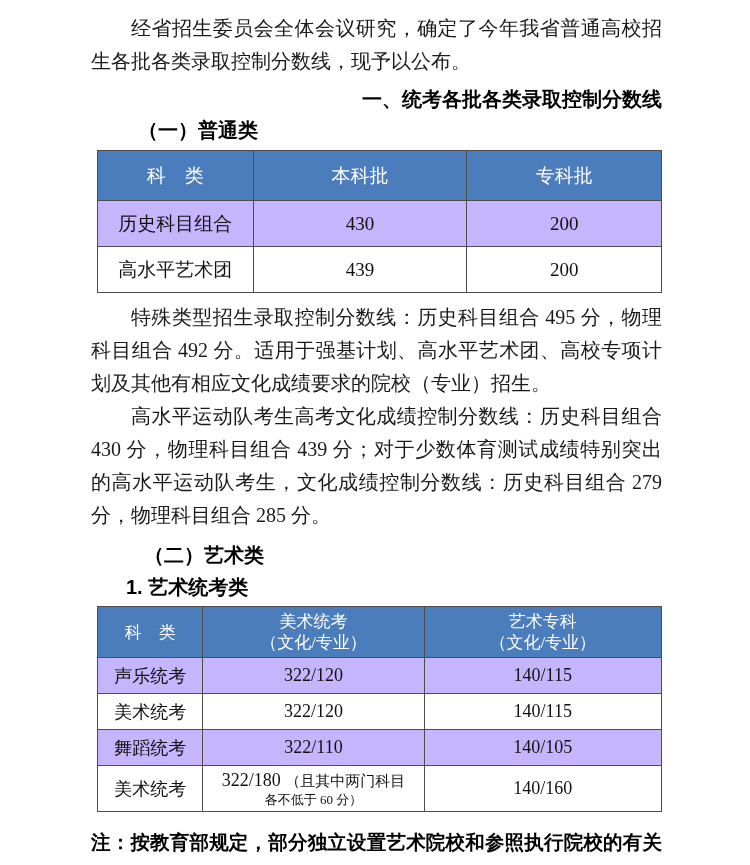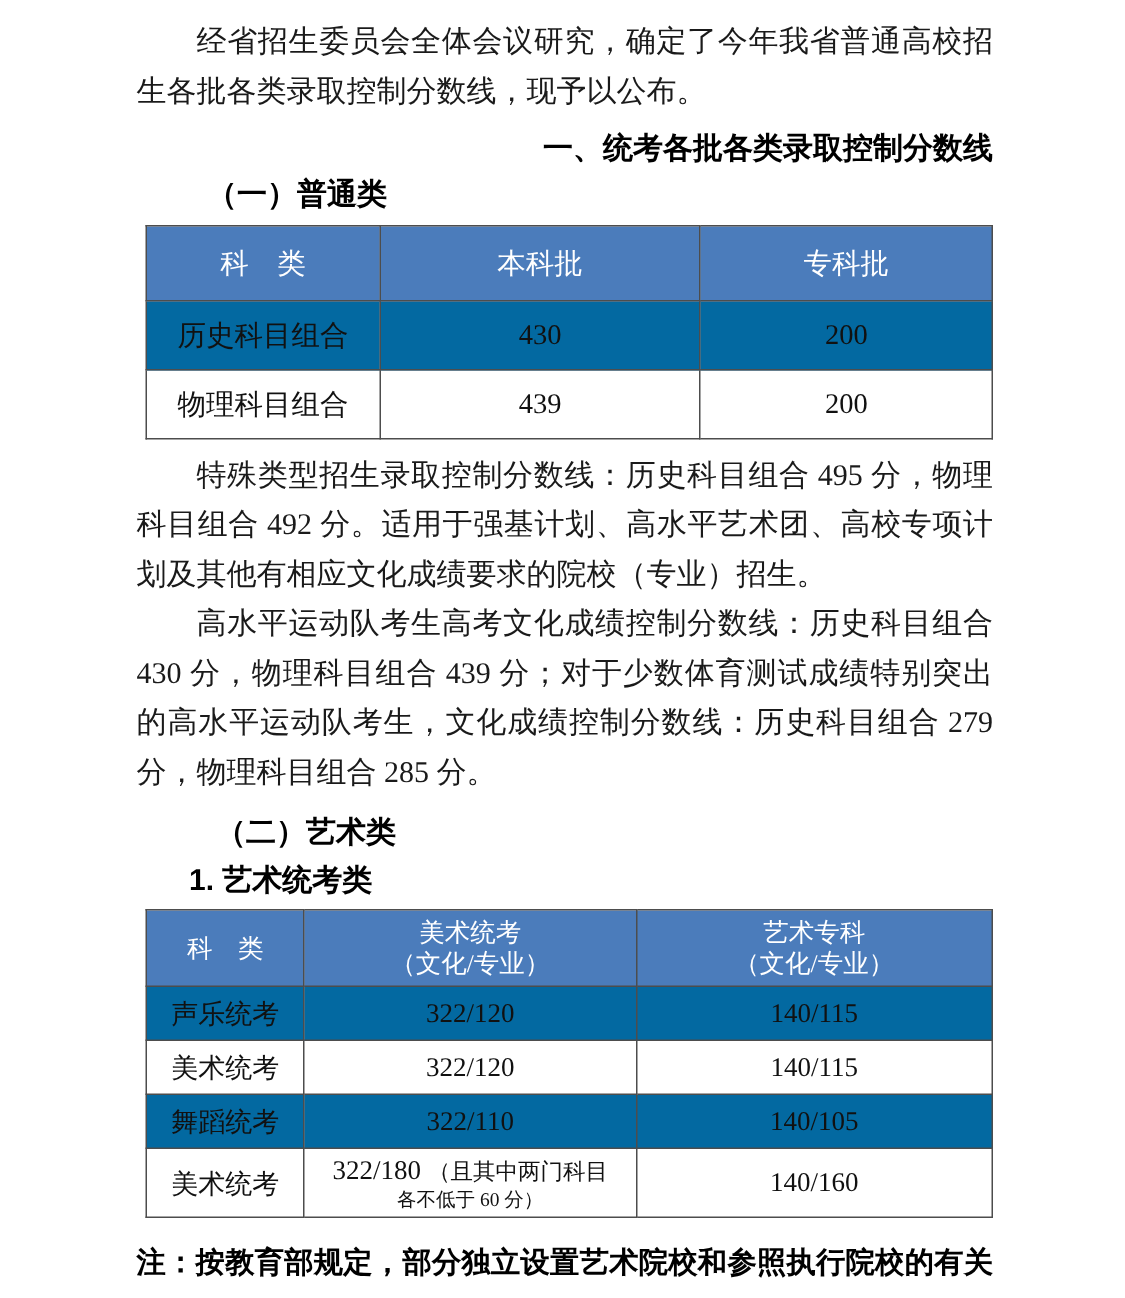--- a/index.html
+++ b/index.html
@@ -28,21 +28,21 @@
     border:1px solid #4d4d4d;text-align:center;vertical-align:middle;padding:4px 4px;box-sizing:border-box;
   }
   thead th{
     background:#4b7cbb;color:#ffffff;font-weight:400;
   }
   .t1 thead th{height:50px;font-size:19px;}
   .t1 td{height:46px;font-size:19px;color:#111;}
   .t2 thead th{height:44px;font-size:17px;line-height:21px;white-space:pre-line;}
   .t2 td{height:36px;font-size:18px;color:#111;}
   .t2 tr.tall td{height:46px;}
-  tr.shade td{background:#0369a1;}
+  tr.shade td{background:#c4b5fd;}
   .score-note{font-size:15px;color:#111;}
   .score-note-line2{display:block;font-size:13px;line-height:15px;margin-top:1px;}
   .note{
     font-family:"Liberation Sans","DejaVu Sans",sans-serif;font-weight:700;color:#000;
     font-size:19.5px;line-height:35px;margin:13px 0 0 0;
     padding-left:2.05em;text-indent:-2.05em;text-align:justify;
   }
 </style>
 </head>
 <body>
@@ -67,21 +67,21 @@
         <th>专科批</th>
       </tr>
     </thead>
     <tbody>
       <tr class="shade">
         <td>历史科目组合</td>
         <td>430</td>
         <td>200</td>
       </tr>
       <tr>
-        <td>物理科目组合</td>
+        <td>高水平艺术团</td>
         <td>439</td>
         <td>200</td>
       </tr>
     </tbody>
   </table>
 
   <p class="para spaced">特殊类型招生录取控制分数线：历史科目组合 495 分，物理科目组合 492 分。适用于强基计划、高水平艺术团、高校专项计划及其他有相应文化成绩要求的院校（专业）招生。</p>
   <p class="para">高水平运动队考生高考文化成绩控制分数线：历史科目组合 430 分，物理科目组合 439 分；对于少数体育测试成绩特别突出的高水平运动队考生，文化成绩控制分数线：历史科目组合 279 分，物理科目组合 285 分。</p>
 
   <h3 class="h h-art">（二）艺术类</h3>

